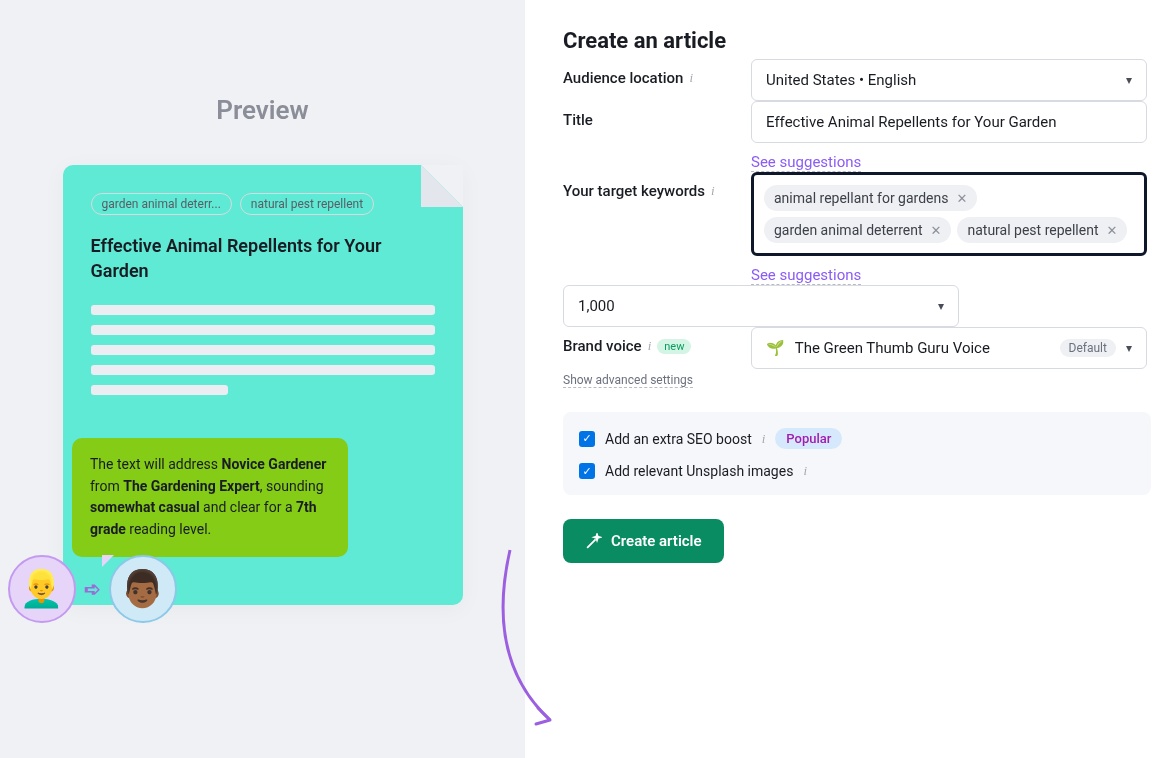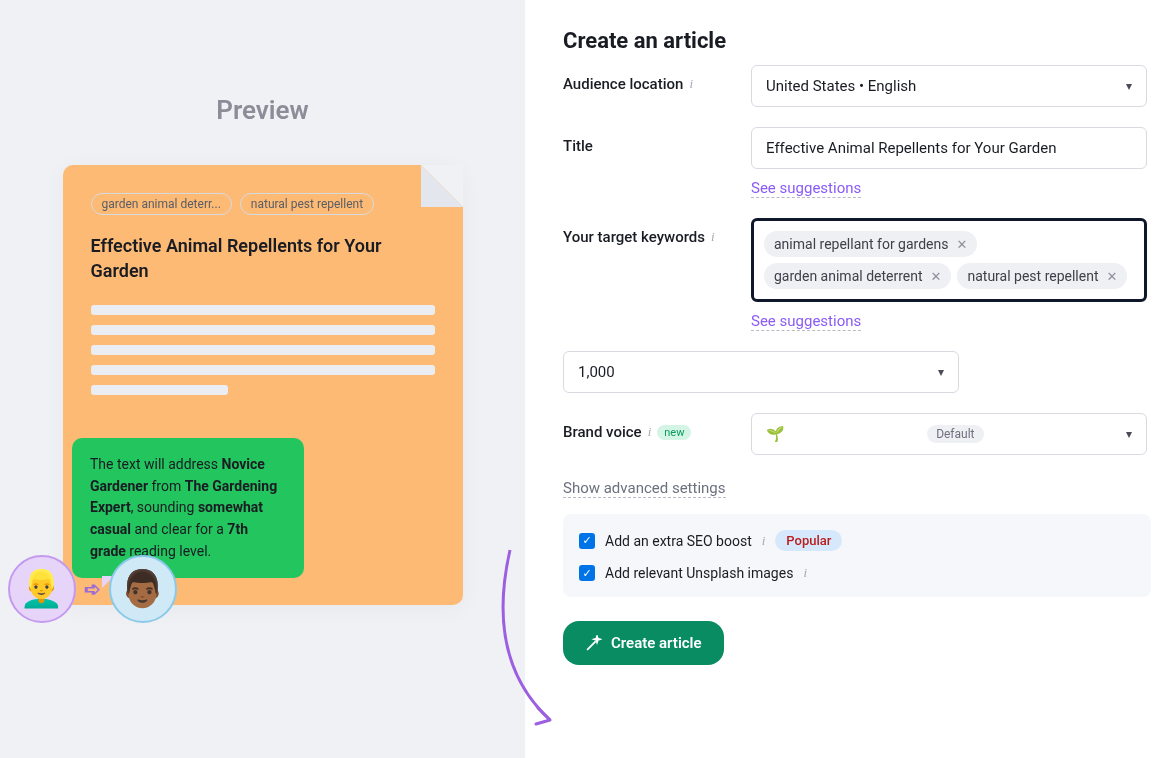--- a/index.html
+++ b/index.html
@@ -1,58 +1,58 @@
 <!DOCTYPE html>
 <html><head>
 <meta charset="utf-8">
 <style>
 *{box-sizing:border-box;margin:0;padding:0;font-family:-apple-system,BlinkMacSystemFont,"Segoe UI",Roboto,sans-serif}
 body{background:#fff;width:1171px;height:758px;display:flex;overflow:hidden}
 .left{width:525px;background:#f0f1f5;display:flex;flex-direction:column;align-items:center;padding-top:95px;position:relative}
 .preview-label{font-size:26px;font-weight:600;color:#8b8d98;margin-bottom:40px}
-.doc{width:400px;background:#fdba74;border-radius:10px;padding:28px 28px 200px;box-shadow:0 4px 24px rgba(0,0,0,.04);position:relative}
+.doc{width:400px;background:#5eead4;border-radius:10px;padding:28px 28px 200px;box-shadow:0 4px 24px rgba(0,0,0,.04);position:relative}
 .fold{position:absolute;top:0;right:0;width:0;height:0;border-style:solid;border-width:0 42px 42px 0;border-color:transparent #f0f1f5 transparent transparent}
 .fold::after{content:"";position:absolute;top:0;left:0;border-style:solid;border-width:42px 0 0 42px;border-color:transparent transparent transparent #e4e6ee}
 .tags{display:flex;gap:8px;margin-bottom:18px}
 .tag{border:1px solid #d7dae0;border-radius:14px;padding:3px 10px;font-size:12px;color:#5a5d66;white-space:nowrap;overflow:hidden;text-overflow:ellipsis;max-width:150px}
 .doc-title{font-size:18px;font-weight:600;color:#1a1c23;line-height:1.4;margin-bottom:22px}
 .line{height:10px;background:#ebedf2;border-radius:3px;margin-bottom:10px}
 .l1{width:100%}.l2{width:100%}.l3{width:100%}.l4{width:100%}.l5{width:40%}
-.bubble{position:absolute;left:72px;top:438px;width:232px;background:#22c55e;border-radius:10px;padding:16px 18px;font-size:14px;color:#1a1c23;line-height:1.55}
+.bubble{position:absolute;left:72px;top:438px;width:276px;background:#84cc16;border-radius:10px;padding:16px 18px;font-size:14px;color:#1a1c23;line-height:1.55}
 .bubble::after{content:"";position:absolute;bottom:-10px;left:30px;width:0;height:0;border-style:solid;border-width:12px 12px 0 0;border-color:#e6d5f9 transparent transparent}
 .bubble b{font-weight:700}
 .avatars{position:absolute;left:8px;top:555px;display:flex;align-items:center;gap:8px}
 .avatar{width:68px;height:68px;border-radius:50%;display:flex;align-items:center;justify-content:center;font-size:36px}
 .av1{background:#e6d5f9;border:2px solid #c49af0}
 .av2{background:#cfe9f7;border:2px solid #8ac9e8}
 .arrow-swap{color:#9b6bd9;font-size:20px;font-weight:bold}
 .right{flex:1;padding:28px 20px 28px 38px;overflow-y:auto}
-h1{font-size:22px;font-weight:700;color:#1a1c23;margin-bottom:12px}
+h1{font-size:22px;font-weight:700;color:#1a1c23;margin-bottom:6px}
 .subtitle{font-size:15px;color:#6d717e;margin-bottom:28px}
-.row{display:flex;align-items:flex-start;margin-bottom:20px}
+.row{display:flex;align-items:flex-start;}
 .label{width:188px;font-size:15px;color:#1a1c23;font-weight:500;display:flex;align-items:center;gap:6px;padding-top:10px}
 .info-i{color:#a6a9b3;font-size:13px;font-style:italic;cursor:help;font-family:Georgia,serif}
 .control{flex:1;max-width:396px}
 .select,.input{width:100%;border:1px solid #d7dae0;border-radius:6px;padding:11px 14px;font-size:15px;color:#1a1c23;background:#fff;display:flex;align-items:center;justify-content:space-between}
 .chev{color:#4a4d57;font-size:12px}
 .link{font-size:15px;color:#8b5cf6;border-bottom:1px dashed #b8bbc4;display:inline-block;margin-top:10px;cursor:pointer}
 .chipbox{border:3px solid #0f172a;border-radius:6px;padding:10px;display:flex;flex-wrap:wrap;gap:6px}
 .chip{background:#eef0f4;border-radius:16px;padding:5px 10px;font-size:14px;color:#3e4149;display:flex;align-items:center;gap:8px}
 .chip-x{color:#8e919b;font-size:13px;cursor:pointer}
 .voice{display:flex;align-items:center;gap:10px}
 .voice-text{flex:1}
 .default-badge{background:#eef0f4;border-radius:10px;padding:2px 9px;font-size:12px;color:#6d717e}
 .new-badge{background:#d4f5e5;color:#0a9c5f;border-radius:9px;padding:1px 7px;font-size:11px;font-weight:400}
-.adv{font-size:15px;color:#6d717e;border-bottom:1px dashed #b8bbc4;display:inline-block;cursor:pointer;margin-bottom:16px;margin-top:4px}
+.adv{font-size:12px;color:#6d717e;border-bottom:1px dashed #b8bbc4;display:inline-block;cursor:pointer;margin-bottom:24px;margin-top:4px}
 .opts{background:#f6f7fa;border-radius:8px;padding:16px;margin-bottom:24px}
 .opt{display:flex;align-items:center;gap:10px;font-size:14px;color:#1a1c23;margin-bottom:14px}
 .opt:last-child{margin-bottom:0}
 .chk{width:16px;height:16px;background:#0073e6;border-radius:3px;display:flex;align-items:center;justify-content:center;color:#fff;font-size:11px}
-.popular{background:#d6e9fc;color:#b91c1c;border-radius:12px;padding:3px 11px;font-size:13px;font-weight:500}
-.cta{background:#0a8c62;color:#fff;border:none;border-radius:16px;padding:13px 22px;font-size:15px;font-weight:600;display:flex;align-items:center;gap:9px;cursor:pointer}
+.popular{background:#d6e9fc;color:#a21caf;border-radius:12px;padding:3px 11px;font-size:13px;font-weight:500}
+.cta{background:#0a8c62;color:#fff;border:none;border-radius:8px;padding:13px 22px;font-size:15px;font-weight:600;display:flex;align-items:center;gap:9px;cursor:pointer}
 .curved-arrow{position:absolute;left:490px;top:540px;width:90px;height:200px;pointer-events:none;z-index:10}
 </style>
 </head>
 <body>
 
 <div class="left">
   <div class="preview-label">Preview</div>
   <div class="doc">
     <div class="fold"></div>
     <div class="tags">
@@ -142,20 +142,21 @@
 
   <div class="row">
     <div class="label">
       <span>Brand voice</span>
       <span class="info-i">i</span>
       <span class="new-badge">new</span>
     </div>
     <div class="control">
       <div class="select voice">
         <span>🌱</span>
+        <span class="voice-text">The Green Thumb Guru Voice</span>
         <span class="default-badge">Default</span>
         <span class="chev">▾</span>
       </div>
     </div>
   </div>
 
   <span class="adv">Show advanced settings</span>
 
   <div class="opts">
     <div class="opt">

